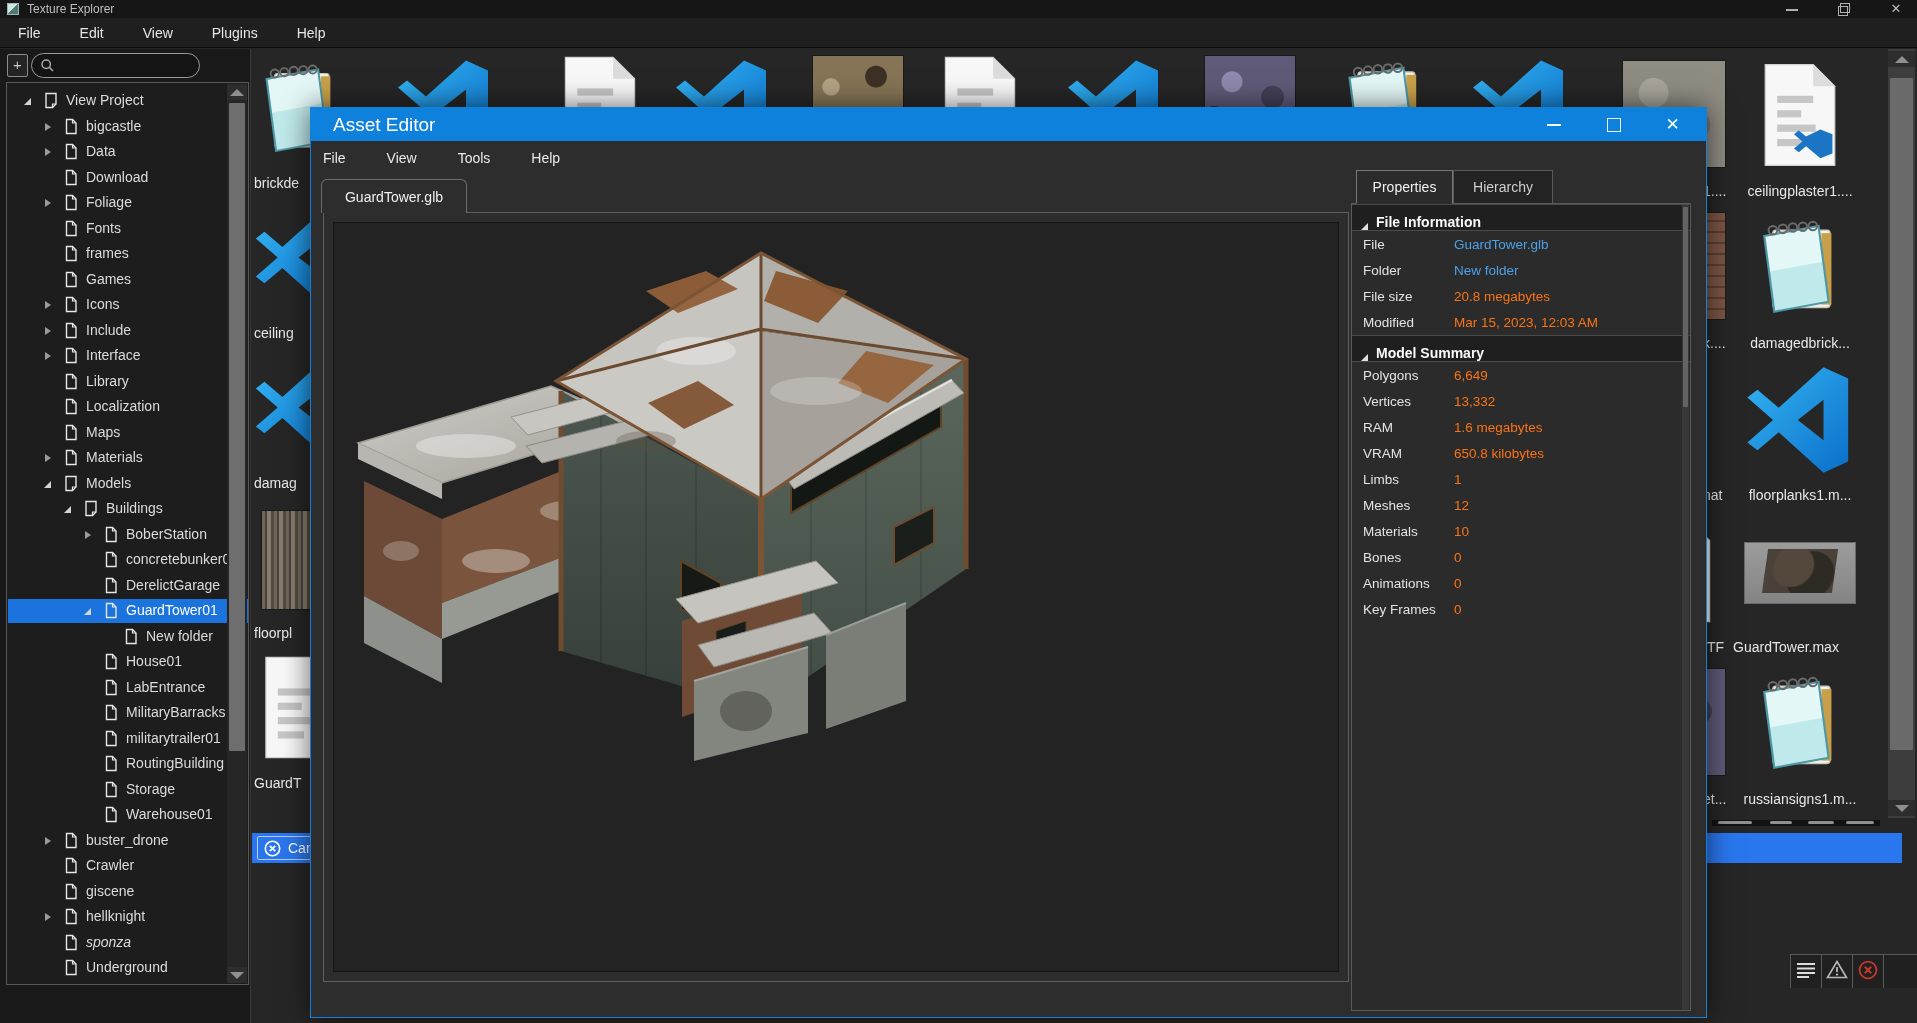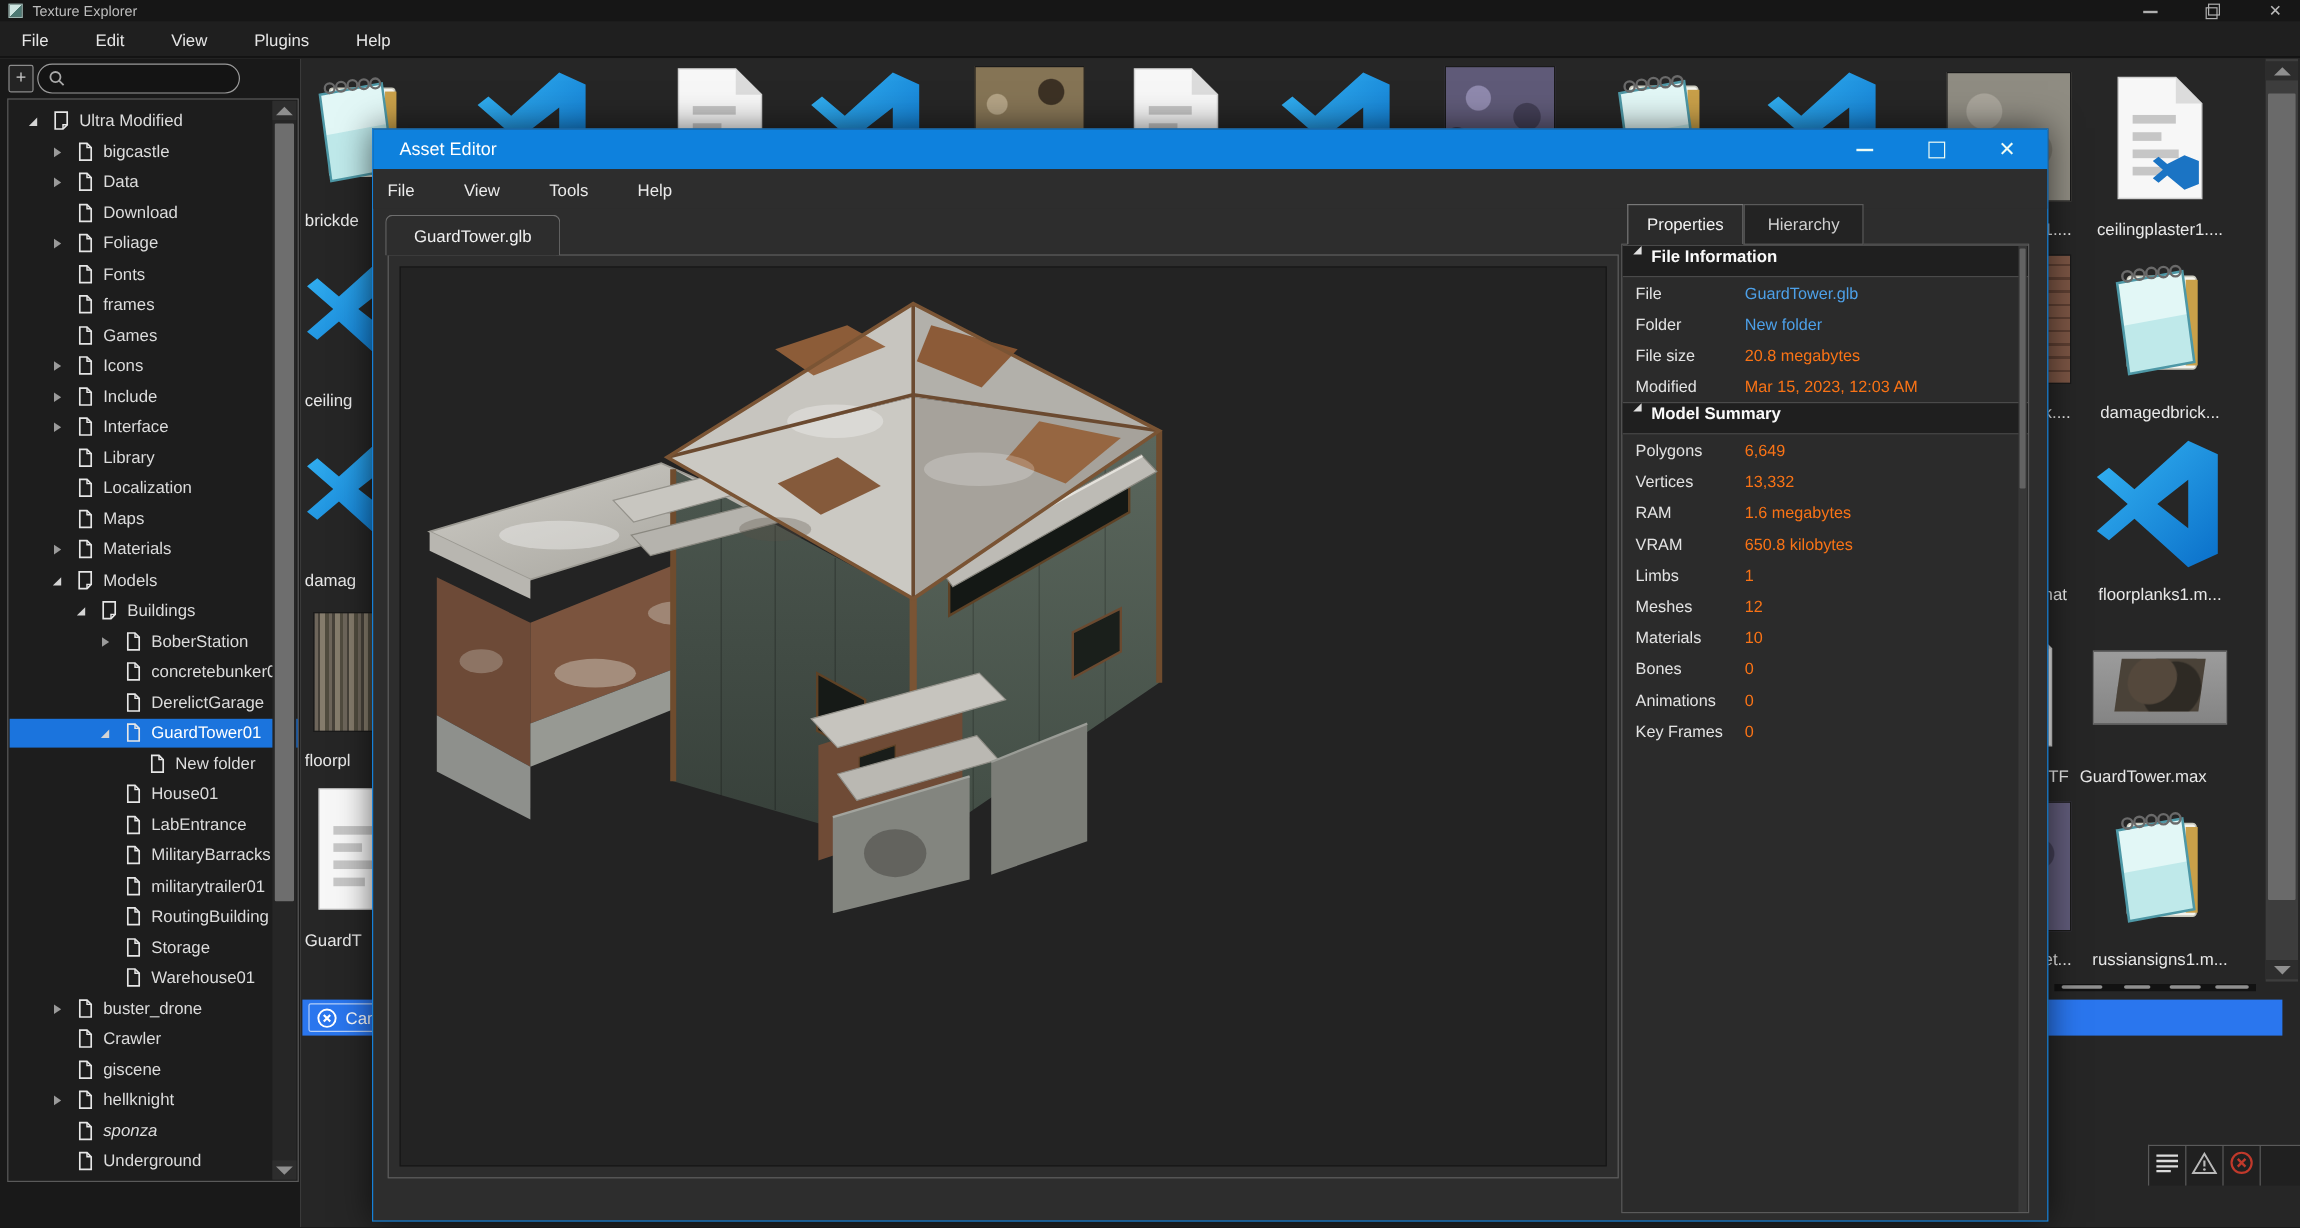--- a/index.html
+++ b/index.html
@@ -57,37 +57,37 @@
   #hscroll .dash { position:absolute; top:1px; height:3px; background:#909090; border-radius:2px; }
   
   #progress-bar { position:absolute; background:#2a76ee; display:flex; align-items:center; }
   #cancel-btn { display:flex; align-items:center; gap:7px; margin-left:5px; height:24px; padding:0 10px 0 6px; border:1px solid rgba(255,255,255,.65); border-radius:2px; color:#fff; font-size:14px; white-space:nowrap; }
   
   #status-cluster { position:absolute; right:0; bottom:35px; width:127px; height:34px; border-top:1px solid #5a5a5a; border-left:1px solid #5a5a5a; background:#202020; display:flex; }
   .status-btn { width:31px; height:33px; border-right:1px solid #5a5a5a; display:flex; align-items:center; justify-content:center; }
   
   #modal { position:absolute; left:310px; top:107px; width:1397px; height:911px; background:#2d2d2d; border:1px solid #1580d8; box-shadow:0 0 26px rgba(0,0,0,.6); }
   #modal-titlebar { position:absolute; left:0; top:0; width:100%; height:33px; background:#0e81dd; display:flex; align-items:center; }
-  #modal-title { margin-left:22px; font-size:15px; color:#fff; }
+  #modal-title { margin-left:22px; font-size:19px; color:#fff; }
   #modal-controls { position:absolute; right:26px; top:0; height:33px; display:flex; gap:44px; align-items:center; }
   .mc { position:relative; width:15px; height:15px; color:#eefcf4; }
   .mc-min::after { content:""; position:absolute; left:0; top:7px; width:14px; height:2px; background:#eefcf4; }
   .mc-max::after { content:""; position:absolute; left:1px; top:1px; width:12px; height:12px; border:1.5px solid #eefcf4; }
   .mc-close { font-size:17px; line-height:15px; text-align:center; }
   #modal-menubar { position:absolute; left:0; top:33px; width:100%; height:33px; background:#2d2d2d; display:flex; gap:41px; padding-left:12px; align-items:center; }
   #modal-menubar .menu-item { font-size:14px; color:#eaeaea; }
   #doc-tab { position:absolute; left:10px; top:71px; width:146px; height:34px; border:1px solid #6e6e6e; border-bottom:none; border-radius:6px 6px 0 0; background:#2d2d2d; z-index:2; display:flex; align-items:center; justify-content:center; font-size:14px; color:#f0f0f0; }
   #viewer-box { position:absolute; left:12px; top:104px; width:1026px; height:770px; border:1px solid #5f5f5f; background:#2d2d2d; padding:9px; }
   #viewport { width:100%; height:100%; background:#232323; border:1px solid #161616; position:relative; overflow:hidden; }
   
   .ptab { position:absolute; height:34px; z-index:2; display:flex; align-items:center; justify-content:center; font-size:14px; }
   #tab-properties { left:1045px; top:62px; width:97px; background:#2b2b2b; border:1px solid #787878; border-bottom:1px solid #2b2b2b; color:#f2f2f2; }
   #tab-hierarchy { left:1142px; top:62px; width:100px; background:#232323; border:1px solid #5a5a5a; color:#cfcfcf; }
   #prop-panel { position:absolute; left:1040px; top:95px; width:340px; height:808px; background:#2b2b2b; border:1px solid #5a5a5a; overflow:hidden; }
-  .sec-header { position:relative; height:27px; background:#1f1f1f; border-top:1px solid #4a4a4a; border-bottom:1px solid #4a4a4a; display:flex; align-items:flex-start; padding-left:9px; gap:8px; }
+  .sec-header { position:relative; height:27px; background:#1f1f1f; border-top:1px solid #4a4a4a; border-bottom:1px solid #4a4a4a; display:flex; align-items:flex-end; padding-left:9px; gap:8px; }
   .sec-header .exp { width:0; height:0; border-bottom:7px solid #e0e0e0; border-left:7px solid transparent; }
   .sec-header .sec-title { font-size:14px; font-weight:bold; color:#fafafa; }
   .prow { height:26px; display:flex; align-items:center; }
   .prow .plabel { width:102px; padding-left:11px; font-size:13.5px; color:#e3e3e3; }
   .prow .pvalue { font-size:13.5px; color:#f97316; }
   .prow .pvalue.link { color:#4da0e8; }
   #panel-scroll { position:absolute; right:1px; top:1px; width:7px; height:806px; background:#383838; }
   #panel-scroll .sb-thumb { left:1px; right:1px; top:2px; height:200px; background:#636363; }
   
   .iconwrap { position:absolute; }
@@ -125,21 +125,21 @@
         </svg>
     </div>
     <div id="tree-panel">
       <div id="tree-rows">
           <div class="tree-row" style="top: 6px;">
             <div class="tw-arrow tw-open" style="left: 14px; top: 6px; position: absolute;"></div>
             <div class="tree-icon" style="left: 36px; top: 3px;"><svg viewBox="0 0 14 17">
                 <path d="M2 1.5 H12 V12 L8.5 15.5 H2 Z" fill="none" stroke="#e6e6e6" stroke-width="1.4"></path>
                 <path d="M8.5 15.5 L8.5 12 L12 12" fill="none" stroke="#e6e6e6" stroke-width="1.2"></path>
               </svg></div>
-            <div class="tree-label" style="left: 58px;">Ultra Modified</div>
+            <div class="tree-label" style="left: 58px;">View Project</div>
           </div>
           <div class="tree-row" style="top: 31.5px;">
             <div class="tw-arrow tw-closed" style="left: 34px; top: 6px; position: absolute;"></div>
             <div class="tree-icon" style="left: 56px; top: 3px;"><svg viewBox="0 0 14 17">
                 <path d="M2.5 1.5 h6 l3.5 3.5 v10.5 h-9.5 z" fill="none" stroke="#e6e6e6" stroke-width="1.4"></path>
                 <path d="M8.5 1.5 v3.5 h3.5" fill="none" stroke="#e6e6e6" stroke-width="1.2"></path>
               </svg></div>
             <div class="tree-label" style="left: 78px;">bigcastle</div>
           </div>
           <div class="tree-row" style="top: 57px;">

